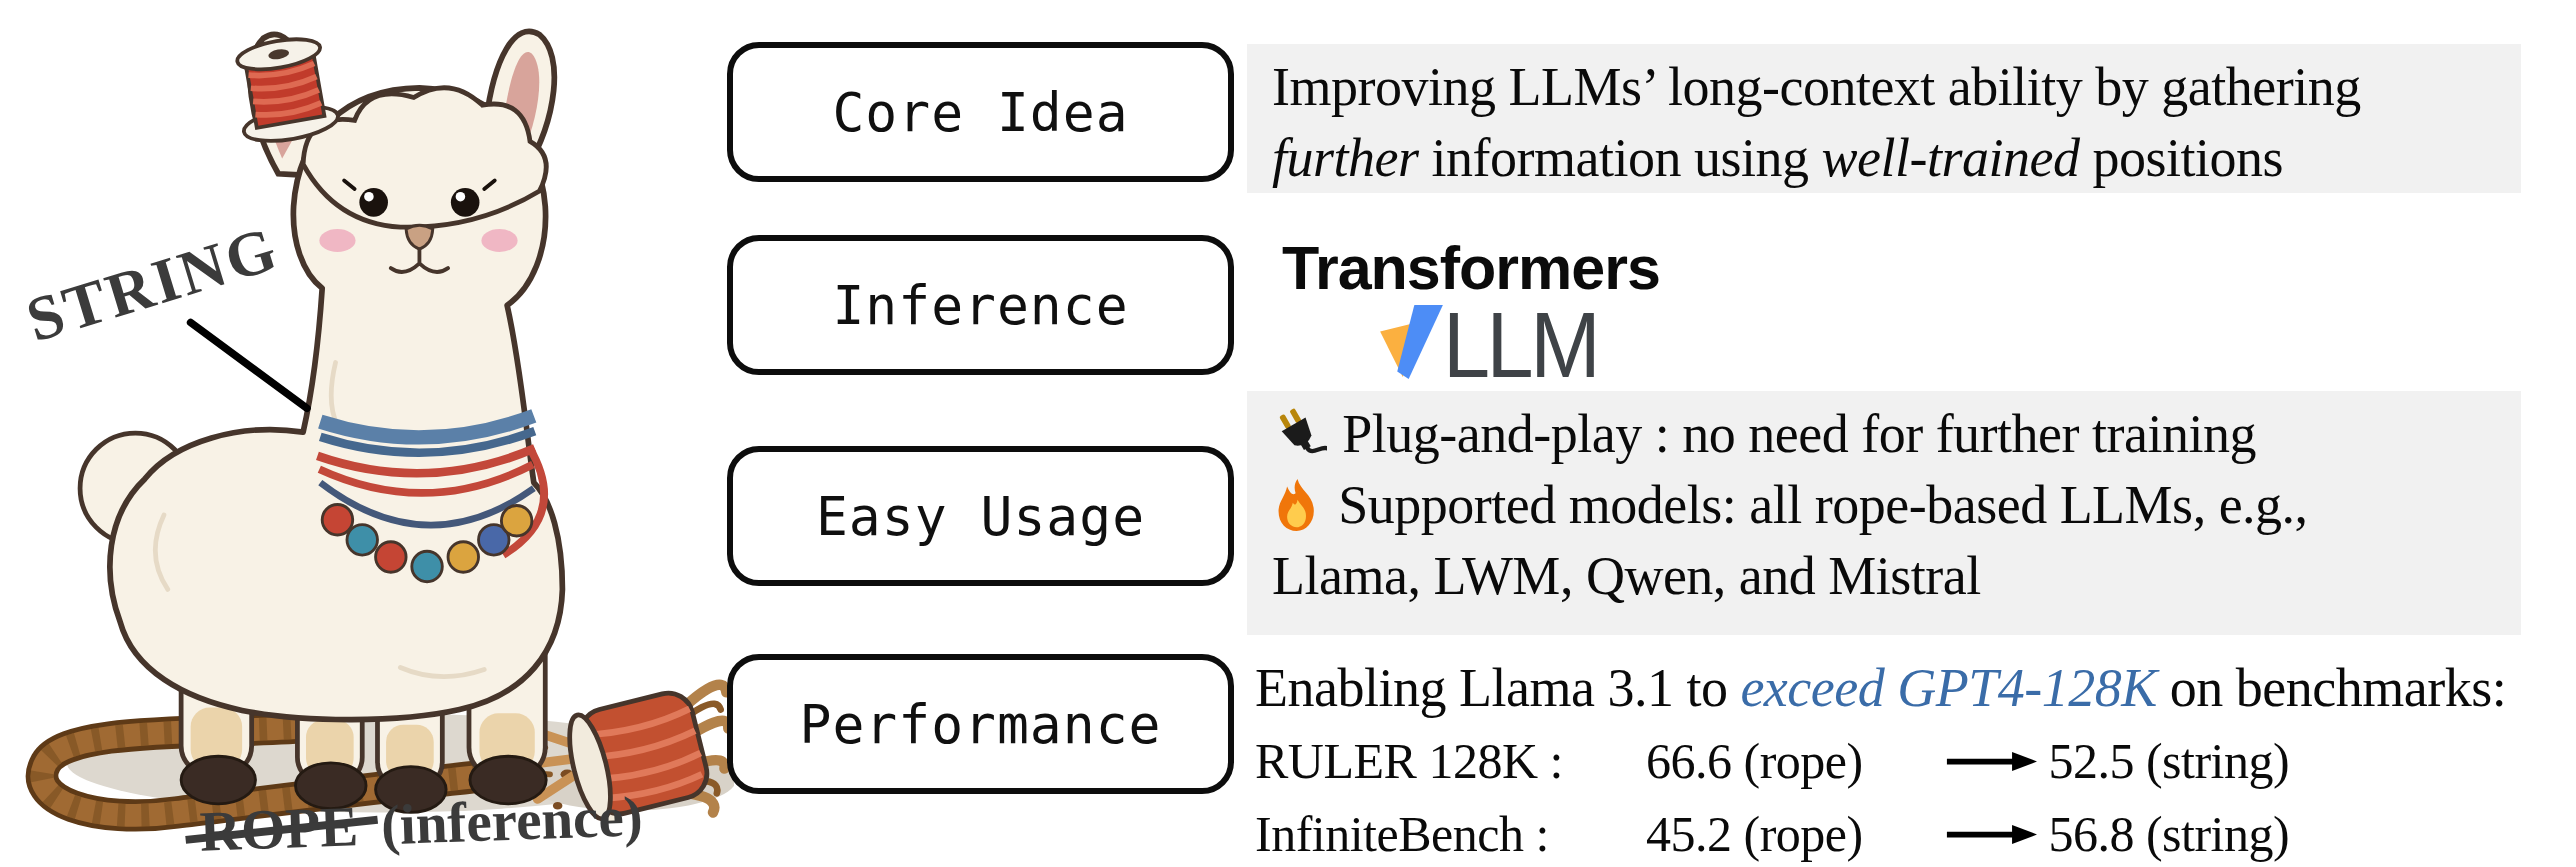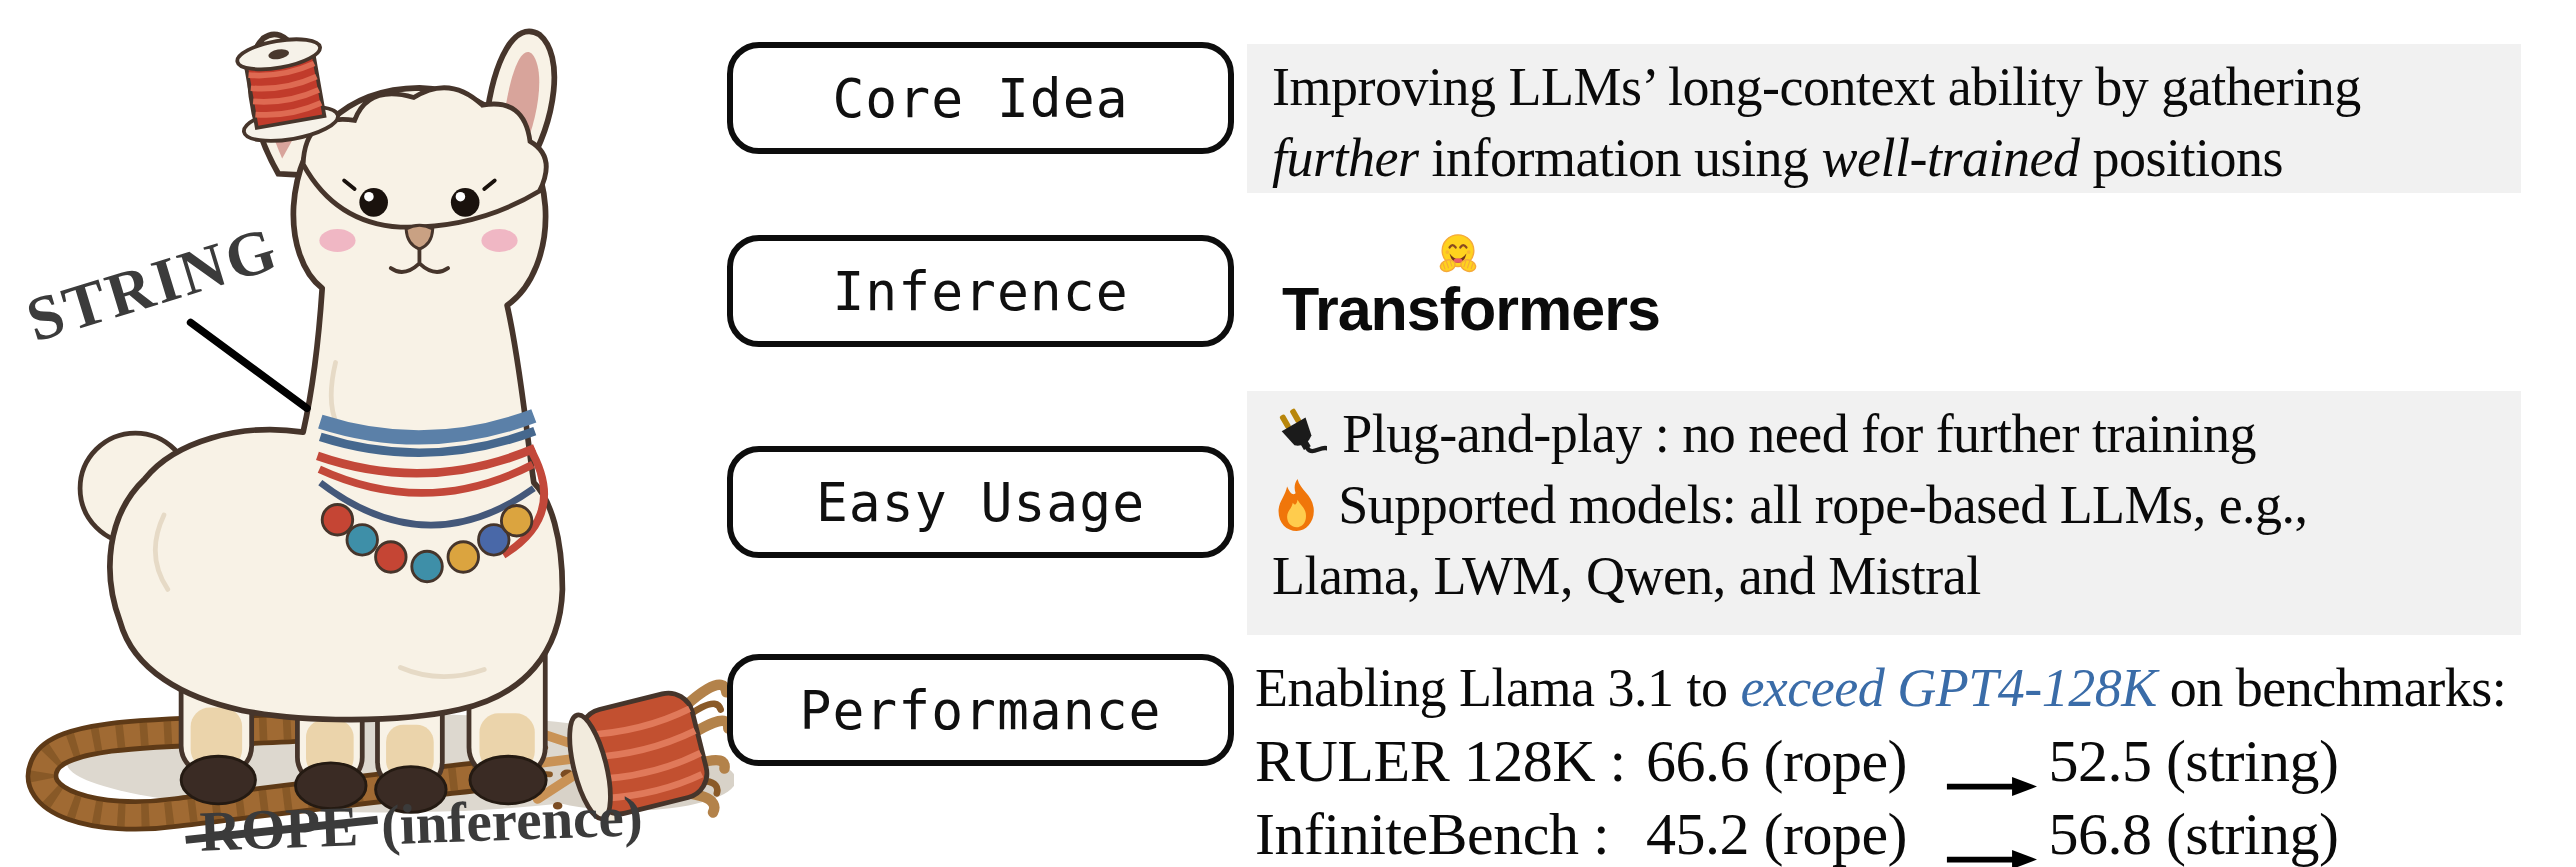--- a/index.html
+++ b/index.html
@@ -12,21 +12,21 @@
       color:#3b3b3b;letter-spacing:2.9px;transform:rotate(-17deg);transform-origin:left center;
       font-family:"Liberation Serif",serif;white-space:nowrap;}
   .rope-label{position:absolute;left:196px;top:791px;font-size:57px;font-weight:bold;
       color:#3b3b3b;transform:rotate(-2deg);font-family:"Liberation Serif",serif;white-space:nowrap;}
   .rope-word{position:relative;display:inline-block;padding:0 3.8px;}
   .rope-word::after{content:"";position:absolute;left:-11.4px;right:-15.3px;top:46%;height:7.6px;
       background:#3b3b3b;transform:rotate(-4deg);}
   .rope-note{margin-left:19px;}
 
   
-  .labelbox{position:absolute;left:727px;width:507px;height:112px;background:#fff;
+  .labelbox{position:absolute;left:727px;width:507px;height:140px;background:#fff;
       border:6.7px solid #0d0d0d;border-radius:32px;box-sizing:border-box;
       display:flex;align-items:center;justify-content:center;}
   .labelbox span{font-family:"DejaVu Sans Mono",monospace;font-size:53px;color:#101010;letter-spacing:1px;}
   .box-core{top:42px;} .box-inf{top:235px;} .box-usage{top:446px;} .box-perf{top:654px;}
 
   
   .grayblock{position:absolute;left:1247px;width:1274px;background:#F1F1F1;box-sizing:border-box;padding:7.6px 0 0 25px;}
   .gray-core{top:44px;height:149px;}
   .gray-usage{top:391px;height:244px;}
   .serif-line{font-size:54px;line-height:71px;color:#0a0a0a;letter-spacing:-0.5px;white-space:nowrap;
@@ -40,21 +40,21 @@
       color:#0b0b0b;letter-spacing:-1px;margin-left:25px;}
   .vllm-group{display:flex;align-items:flex-end;margin-left:74px;}
   .vllm-mark{margin-bottom:1.9px;}
   .vllm-text{font-family:"Liberation Sans",sans-serif;font-size:92px;line-height:76px;color:#3f4347;
       letter-spacing:-3.8px;transform:scaleX(.92);transform-origin:left bottom;}
 
   
   .perf-block{position:absolute;left:1255px;top:652px;}
   .perf-line{font-size:54px;line-height:73px;letter-spacing:-0.5px;white-space:nowrap;}
   .perf-em{color:#3A6CA8;font-style:italic;}
-  .perf-row{display:flex;align-items:flex-end;font-size:60px;line-height:73px;letter-spacing:-0.5px;}
+  .perf-row{display:flex;align-items:center;font-size:50px;line-height:73px;letter-spacing:-0.5px;}
   .perf-name{width:391px;flex:0 0 auto;}
   .perf-base{width:299px;flex:0 0 auto;}
   .perf-arrow{flex:0 0 auto;margin-right:11.4px;}
 </style>
 </head>
 <body>
 
 <div class="canvas">
 
   <svg class="llama-svg" width="734" height="868" viewBox="0 0 770 910">
@@ -207,20 +207,27 @@
       <g transform="rotate(-18 22 70)">
         <ellipse cx="22" cy="70" rx="16" ry="12" fill="#FFD21E" stroke="#F5A93B" stroke-width="3"></ellipse>
         <path d="M14,62 v14 M22,60 v16 M30,62 v13" stroke="#F5A93B" stroke-width="2.5" fill="none"></path>
       </g>
       <g transform="rotate(18 66 70)">
         <ellipse cx="66" cy="70" rx="16" ry="12" fill="#FFD21E" stroke="#F5A93B" stroke-width="3"></ellipse>
         <path d="M58,62 v14 M66,60 v16 M74,62 v13" stroke="#F5A93B" stroke-width="2.5" fill="none"></path>
       </g>
     </svg>
     <span class="transformers-text">Transformers</span>
+    <div class="vllm-group">
+      <svg class="vllm-mark" width="63" height="78" viewBox="0 0 66 82">
+        <polygon points="0,30 32,22 24,78" fill="#FBB040"></polygon>
+        <polygon points="36,2 66,2 30,80 18,72" fill="#4D8DF6"></polygon>
+      </svg>
+      <span class="vllm-text">LLM</span>
+    </div>
   </div>
 
   <div class="grayblock gray-usage">
     <div class="serif-line">
       <svg class="line-icon" width="55" height="55" viewBox="0 0 56 56">
         <g transform="rotate(-30 28 28)">
           <rect x="19" y="2" width="6" height="15" rx="2" fill="#B8860B"></rect>
           <rect x="31" y="2" width="6" height="15" rx="2" fill="#B8860B"></rect>
           <path d="M14,16 L42,16 L38,35 Q28,43 18,35 Z" fill="#1B1B1B"></path>
           <rect x="24" y="35" width="8" height="9" fill="#1B1B1B"></rect>

